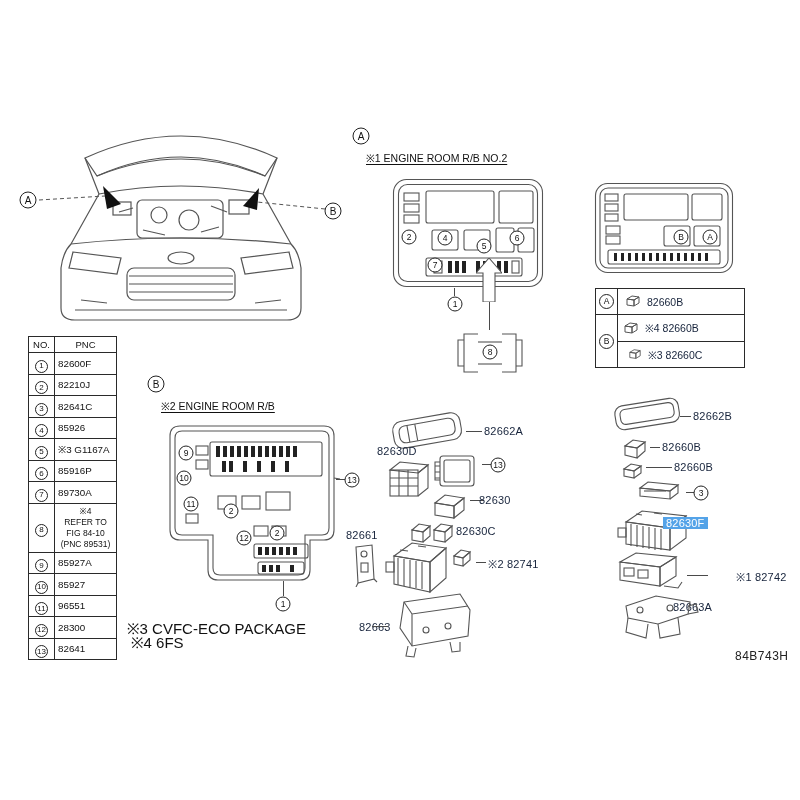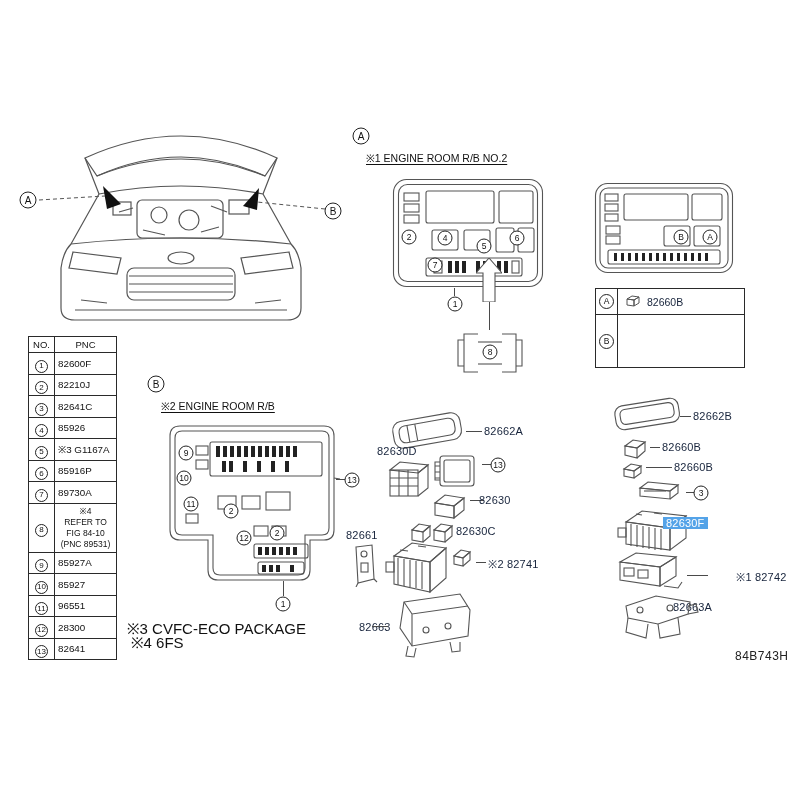--- a/index.html
+++ b/index.html
@@ -246,20 +246,40 @@
             <path d="M3,5 L8,2 L15,3 L10,6 Z"></path>
             <path d="M3,5 L3,11 L10,12 L10,6 Z"></path>
             <path d="M10,6 L15,3 L15,9 L10,12 Z"></path>
           </g>
       </svg>
       <span class="lg-part">82660B</span>
     </div>
     <div class="lg-cell lg-marker lg-b">
       <span class="circ">B</span>
     </div>
+    <div class="lg-cell lg-c2">
+      <svg width="18" height="15" viewBox="0 0 18 15">
+        <g fill="none" stroke="#555">
+            <path d="M3,5 L8,2 L15,3 L10,6 Z"></path>
+            <path d="M3,5 L3,11 L10,12 L10,6 Z"></path>
+            <path d="M10,6 L15,3 L15,9 L10,12 Z"></path>
+          </g>
+      </svg>
+      <span class="lg-part">※4 82660B</span>
+    </div>
+    <div class="lg-cell lg-c3">
+      <svg width="16" height="13" viewBox="0 0 18 15">
+        <g fill="none" stroke="#555">
+            <path d="M3,5 L8,2 L15,3 L10,6 Z"></path>
+            <path d="M3,5 L3,11 L10,12 L10,6 Z"></path>
+            <path d="M10,6 L15,3 L15,9 L10,12 Z"></path>
+          </g>
+      </svg>
+      <span class="lg-part">※3 82660C</span>
+    </div>
   </div>
 
   <span class="circ lg pos" style="left:156px; top:384px;">B</span>
   <div class="ttl" style="left:161px; top:399px;">※2 ENGINE ROOM R/B</div>
 
   <svg class="art" style="left:162px; top:418px;" width="180" height="172" viewBox="0 0 180 172">
     <g fill="none" stroke="#555" stroke-width="1.1">
       <path d="M18,8 L162,8 Q172,8 172,18 L172,112 Q172,122 162,122 L148,122 L148,152 Q148,162 138,162 L56,162 Q46,162 46,152 L46,122 L18,122 Q8,122 8,112 L8,18 Q8,8 18,8 Z"></path>
       <path d="M20,13 L160,13 Q167,13 167,20 L167,110 Q167,117 160,117 L143,117 L143,150 Q143,157 136,157 L58,157 Q51,157 51,150 L51,117 L20,117 Q13,117 13,110 L13,20 Q13,13 20,13 Z"></path>
       <rect x="34" y="28" width="12" height="9"></rect>

